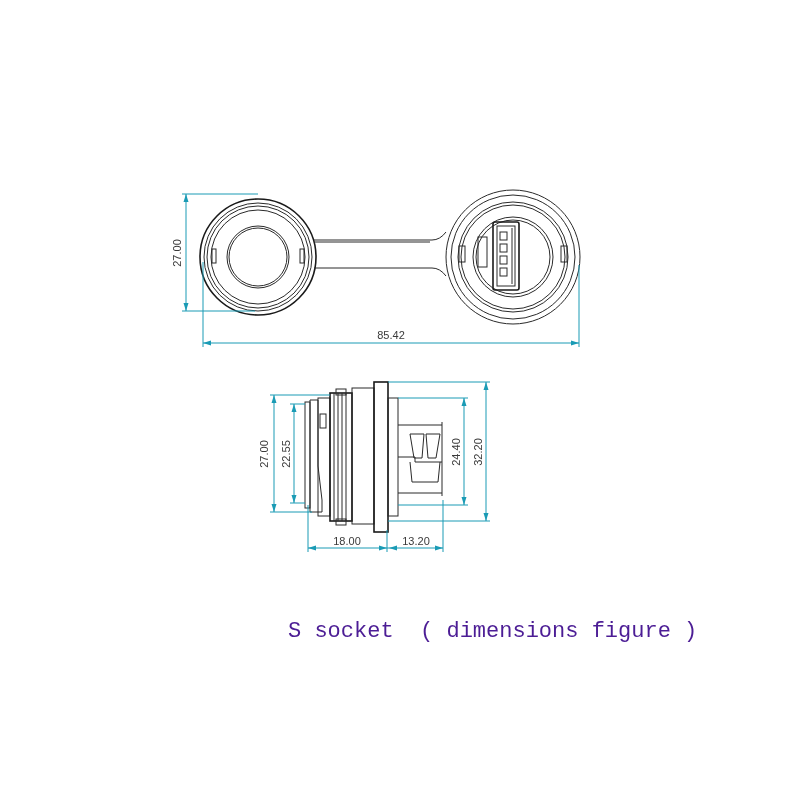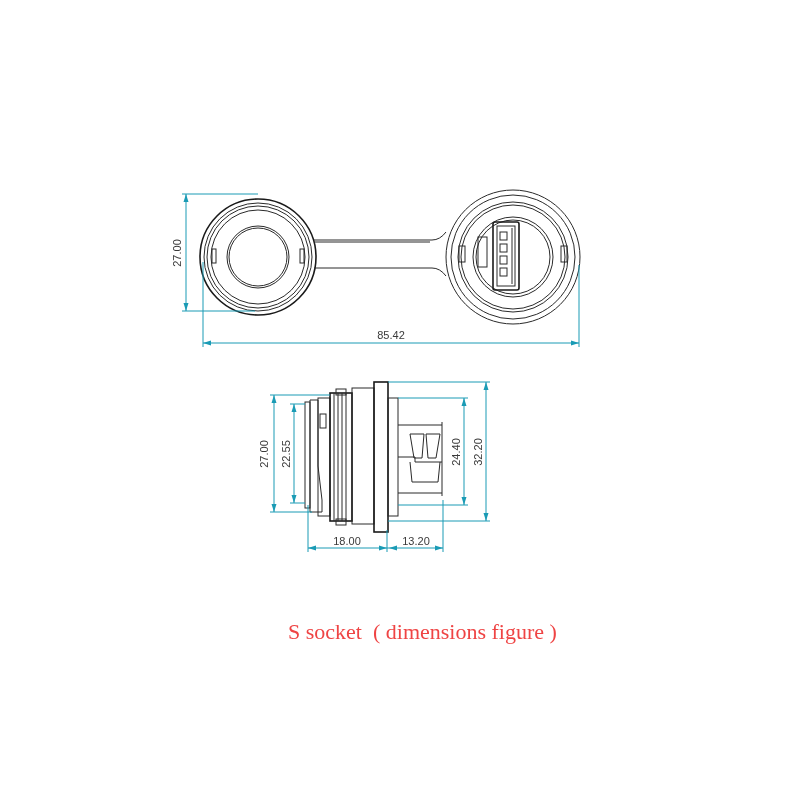--- a/index.html
+++ b/index.html
@@ -1,19 +1,19 @@
 <!DOCTYPE html>
 <html><head>
 <meta charset="utf-8">
 <style>
   html, body { margin: 0; padding: 0; background: #ffffff; }
   body { width: 800px; height: 800px; position: relative; overflow: hidden; font-family: "DejaVu Sans", sans-serif; }
   #canvas { position: absolute; left: 0; top: 0; width: 800px; height: 800px; }
   .dim-text { font-family: "Liberation Sans", sans-serif; font-size: 11px; fill: #3a3a3a; }
-  .caption { position: absolute; left: 288px; top: 619px; font-family: Liberation Serif, serif; font-size: 22px; color: #ef4444; white-space: pre; }
+  .caption { position: absolute; left: 288px; top: 619px; font-family: Liberation Mono, monospace; font-size: 22px; color: #4c1d95; white-space: pre; }
   .ln { stroke: #2a2a2a; fill: none; stroke-width: 1; }
   .ln2 { stroke: #1a1a1a; fill: none; stroke-width: 1.6; }
   .dim { stroke: #1a9bb5; fill: none; stroke-width: 1; }
   .arw { fill: #1a9bb5; }
 </style>
 </head>
 <body>
 
 <svg id="canvas" viewBox="0 0 800 800" xmlns="http://www.w3.org/2000/svg">
 

